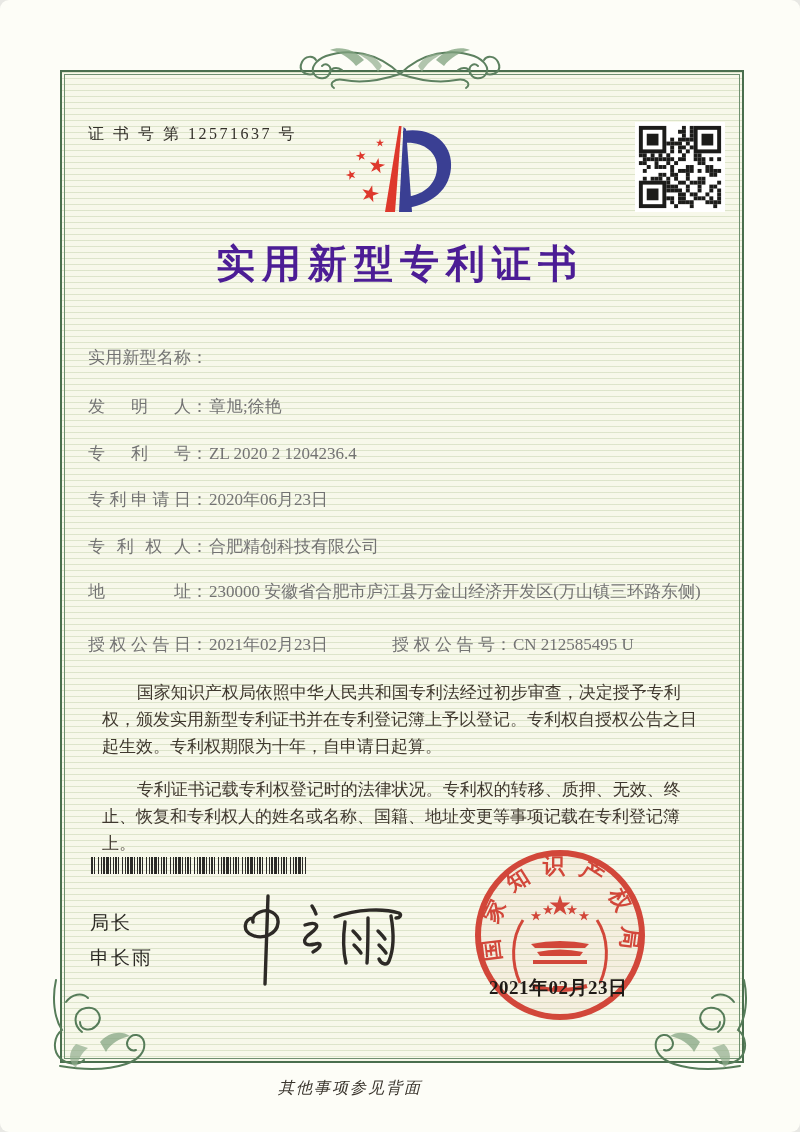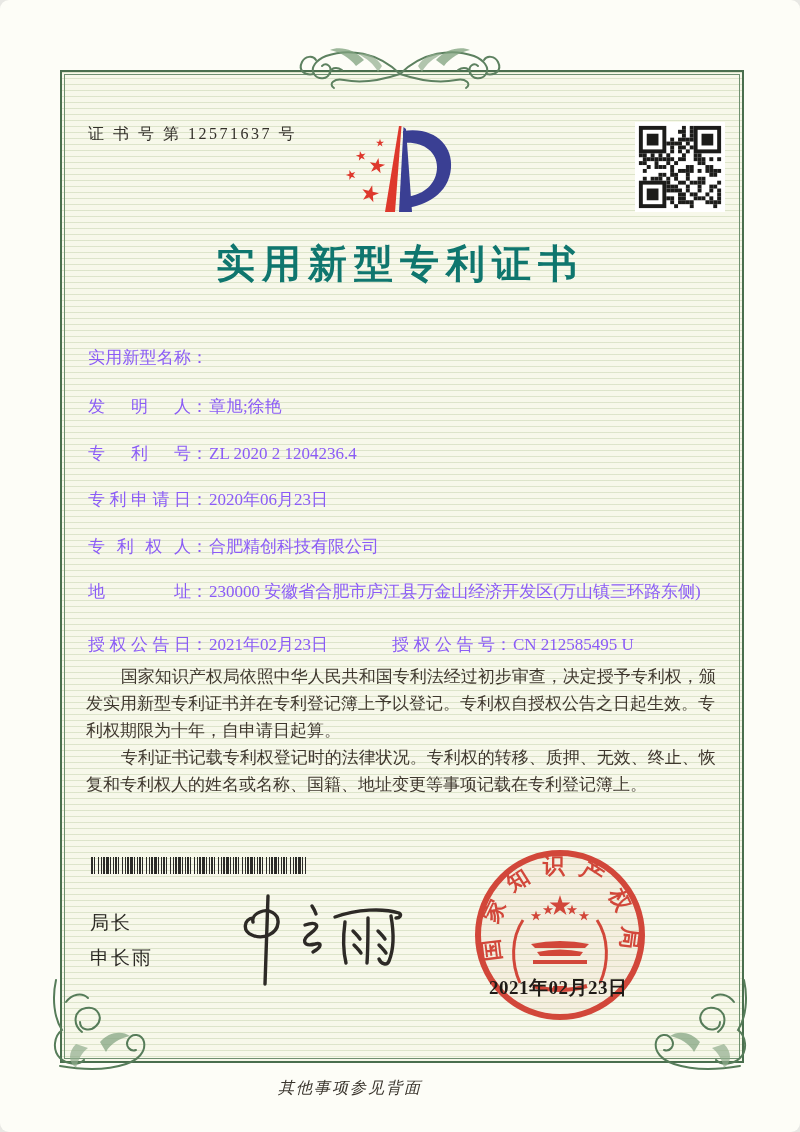--- a/index.html
+++ b/index.html
@@ -22,34 +22,34 @@
     position:absolute;left:2px;top:2px;right:2px;bottom:2px;
     border:1px solid #6f9070;pointer-events:none;
   }
   .orn{position:absolute;}
   
   .cert-no{position:absolute;left:88px;top:124px;font-size:16px;letter-spacing:2.5px;color:#33302a;}
   .qr{position:absolute;left:635px;top:122px;width:90px;height:90px;background:#fff;padding:0;}
   .logo{position:absolute;left:333px;top:118px;width:140px;height:100px;}
   .title{
     position:absolute;left:0;top:237px;width:800px;text-align:center;
-    font-size:39px;font-weight:700;letter-spacing:7px;color:#0f766e;
+    font-size:39px;font-weight:700;letter-spacing:7px;color:#4c1d95;
   }
   
-  .f-row{position:absolute;left:88px;width:630px;display:flex;align-items:flex-start;font-size:17px;line-height:25px;color:#8b5cf6;}
+  .f-row{position:absolute;left:88px;width:630px;display:flex;align-items:flex-start;font-size:17px;line-height:25px;color:#737373;}
   .f-label{display:inline-block;width:103px;text-align:justify;text-align-last:justify;flex:none;}
   .f-colon{flex:none;width:18px;}
   .f-value{flex:none;max-width:500px;}
   .f-pair2{display:flex;margin-left:64px;}
   
   .body-text{
     position:absolute;left:86px;top:663px;width:632px;
     font-size:17px;line-height:27px;color:#3f382e;
   }
-  .body-text p{margin:0;text-indent:2.05em;}
+  .body-text p{margin:16px;text-indent:2.05em;}
   
   .barcode{position:absolute;left:90px;top:857px;width:220px;height:17px;}
   .signer-title{position:absolute;left:90px;top:910px;font-size:19px;letter-spacing:2px;font-family:"Liberation Sans","DejaVu Sans",sans-serif;color:#2c2a25;}
   .signer-name{position:absolute;left:90px;top:945px;font-size:19px;letter-spacing:2px;font-family:Liberation Mono, monospace;color:#2c2a25;}
   .signature{position:absolute;left:235px;top:888px;width:172px;height:102px;}
   .seal{position:absolute;left:471px;top:846px;width:178px;height:178px;}
   .seal-date{
     position:absolute;left:489px;top:975px;width:160px;z-index:5;
     font-size:19px;font-weight:700;letter-spacing:.5px;color:#1f1b17;
   }

